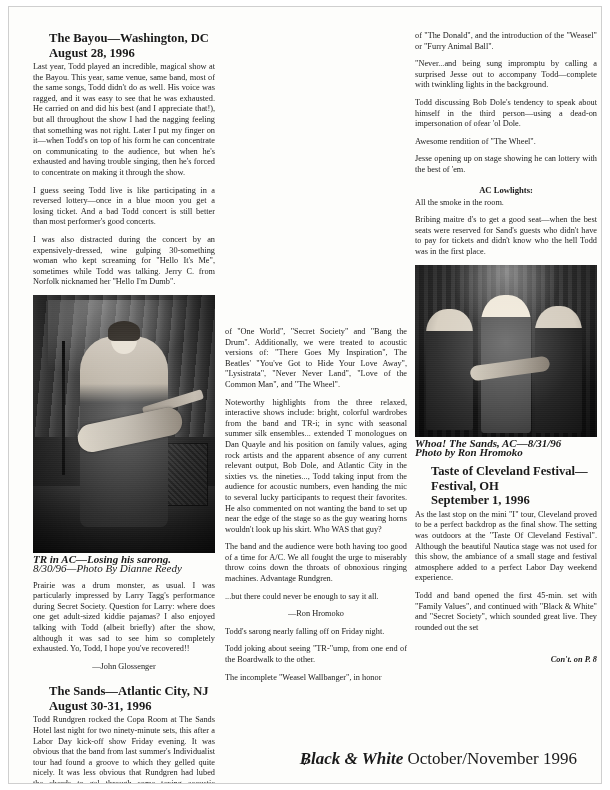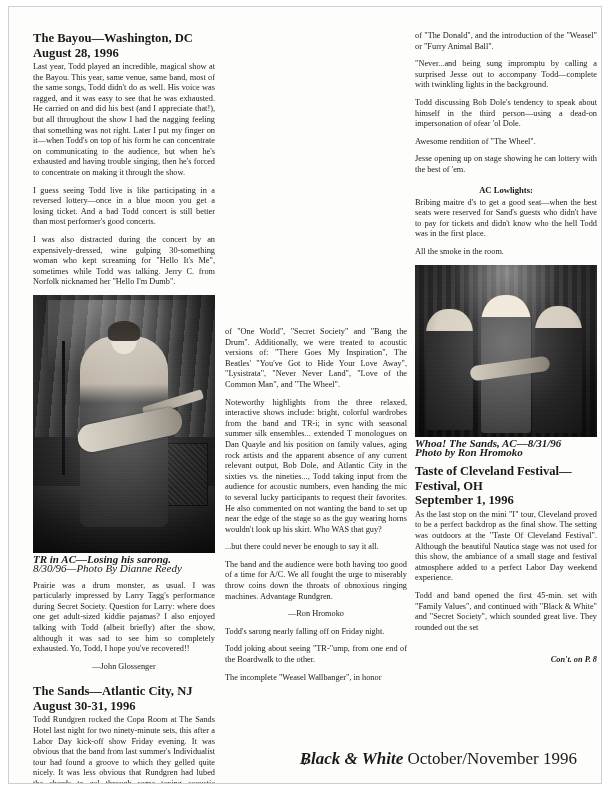--- a/index.html
+++ b/index.html
@@ -37,21 +37,21 @@
     text-align: justify;
   }
   .col.c1 { left: 24px; }
   .col.c2 { left: 216px; }
   .col.c3 { left: 406px; }
 
   h2.headline {
     font-size: 12.6px;
     line-height: 14.5px;
     font-weight: bold;
-    margin: 0 0 2px 0;
+    margin: 0 0 2px 16px;
     text-align: left;
   }
   h3.subhead {
     font-size: 8.6px;
     line-height: 11px;
     font-weight: bold;
     margin: 9px 0 2px 0;
     text-align: center;
   }
   p {
@@ -254,38 +254,38 @@
         <span>August 30-31, 1996</span>
       </h2>
 
       <p>Todd Rundgren rocked the Copa Room at The Sands Hotel last night for two ninety-minute sets, this after a Labor Day kick-off show Friday evening.  It was obvious that the band from last summer's Individualist tour had found a groove to which they gelled quite nicely.  It was less obvious that Rundgren had lubed the chords to gel through some taxing acoustic numbers and feats of vocal daring-do.  The sifter of cognac rested in front of the bass drum next to the ubiquitous mysti-blender to comfort the throat and senses.</p>
 
     </div>
 
     <div class="col c2" style="top:320px">
       <p>of "One World", "Secret Society" and "Bang the Drum".  Additionally, we were treated to acoustic versions of:  "There Goes My Inspiration", The Beatles' "You've Got to Hide Your Love Away", "Lysistrata", "Never Never Land", "Love of the Common Man", and "The Wheel".</p>
       <p>Noteworthy highlights from the three relaxed, interactive shows include: bright, colorful wardrobes from the band and TR-i; in sync with seasonal summer silk ensembles... extended T monologues on Dan Quayle and his position on family values, aging rock artists and the apparent absence of any current relevant output, Bob Dole, and Atlantic City in the sixties vs. the nineties..., Todd taking input from the audience for acoustic numbers, even handing the mic to several lucky participants to request their favorites.  He also commented on not wanting the band to set up near the edge of the stage so as the guy wearing horns wouldn't look up his skirt.  Who WAS that guy?</p>
+      <p>The band and the audience were both having too good of a time for A/C.  We all fought the urge to miserably throw coins down the throats of obnoxious ringing machines.  Advantage Rundgren.</p>
       <p>...but there could never be enough to say it all.</p>
-      <p>The band and the audience were both having too good of a time for A/C.  We all fought the urge to miserably throw coins down the throats of obnoxious ringing machines.  Advantage Rundgren.</p>
       <p class="sig">—Ron Hromoko</p>
       <p>Todd's sarong nearly falling off on Friday night.</p>
       <p>Todd joking about seeing "TR-"ump, from one end of the Boardwalk to the other.</p>
       <p>The incomplete "Weasel Wallbanger", in honor</p>
     </div>
 
     <div class="col c3">
       <p>of "The Donald", and the introduction of the "Weasel" or "Furry Animal Ball".</p>
       <p>"Never...and being sung impromptu by calling a surprised Jesse out to accompany Todd—complete with twinkling lights in the background.</p>
       <p>Todd discussing Bob Dole's tendency to speak about himself in the third person—using a dead-on impersonation of ofear 'ol Dole.</p>
       <p>Awesome rendition of "The Wheel".</p>
       <p>Jesse opening up on stage showing he can lottery with the best of 'em.</p>
 
       <h3 class="subhead">AC Lowlights:</h3>
+      <p>All the smoke in the room.</p>
       <p>Bribing maitre d's to get a good seat—when the best seats were reserved for Sand's guests who didn't have to pay for tickets and didn't know who the hell Todd was in the first place.</p>
-      <p>All the smoke in the room.</p>
 
       <div class="photo" id="photo-band">
         <div class="ph-inner">
           <div class="bg2"></div>
           <div class="curtain"></div>
           <div class="glow"></div>
           <div class="p1"></div>
           <div class="p2"></div>
           <div class="p3"></div>
           <div class="gtr2"></div>

